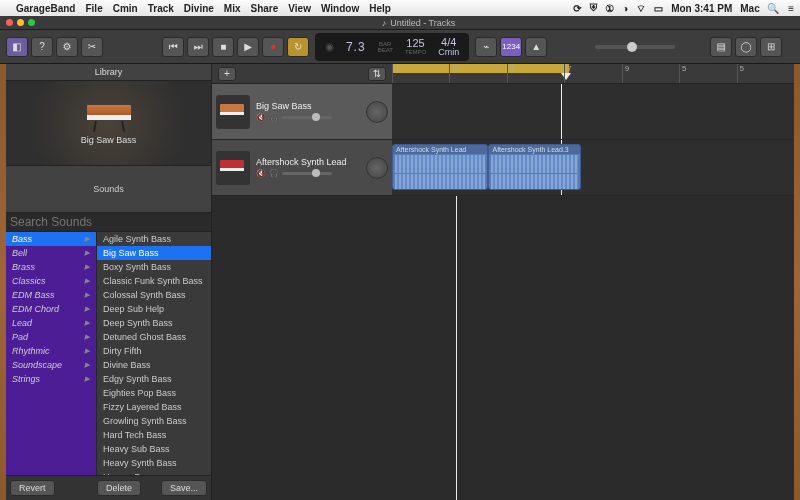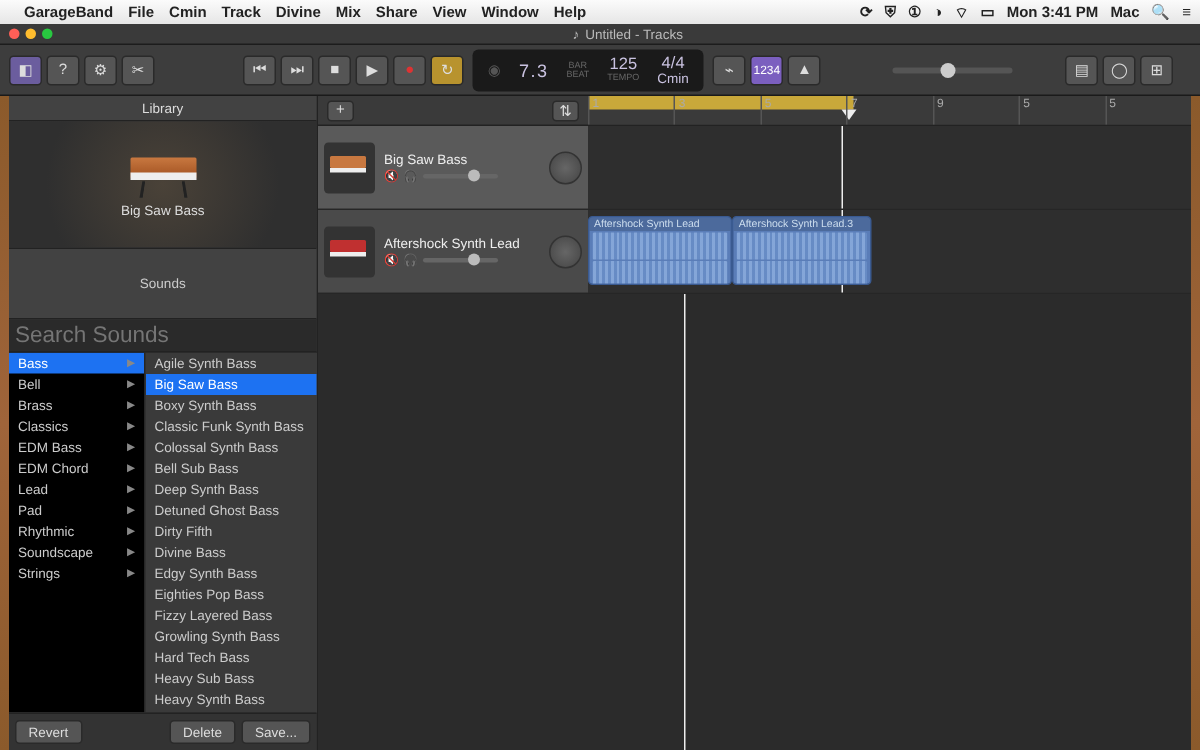--- a/index.html
+++ b/index.html
@@ -38,29 +38,29 @@
   
   .library{width:206px;background:#3a3a3a;display:flex;flex-direction:column;border-right:1px solid #222;}
   .lib-hdr{text-align:center;padding:3px;background:#424242;border-bottom:1px solid #222;font-size:9px;color:#ddd;}
   .lib-preview{height:84px;display:flex;flex-direction:column;align-items:center;justify-content:center;gap:4px;background:radial-gradient(circle,#4a4238 0%,#2f2f2f 70%);}
   .synth-img{width:50px;height:30px;position:relative;}
   .synth-body{width:44px;height:14px;background:linear-gradient(#c87840,#a05020);border-radius:1px;position:absolute;top:4px;left:3px;}
   .synth-keys{width:44px;height:5px;background:#eee;position:absolute;top:14px;left:3px;}
   .synth-legs{width:30px;height:12px;border-left:2px solid #222;border-right:2px solid #222;position:absolute;top:19px;left:10px;transform:perspective(40px) rotateX(25deg);}
   .sounds-hdr{text-align:center;background:#424242;padding:18px;font-size:9px;color:#ccc;border-top:1px solid #222;border-bottom:1px solid #222;}
   .search{background:#2a2a2a;padding:2px 4px;border-bottom:1px solid #222;}
-  .search input{width:100%;background:transparent;border:none;color:#888;font-size:15px;outline:none;}
+  .search input{width:100%;background:transparent;border:none;color:#888;font-size:12px;outline:none;}
   .browser{flex:1;display:flex;overflow:hidden;}
-  .col-cat{width:90px;background:#000000;overflow:auto;}
+  .col-cat{width:90px;background:#4c1d95;overflow:auto;font-style:italic;}
   .col-list{flex:1;background:#3a3a3a;overflow:auto;border-left:1px solid #262626;}
   .cat-row,.snd-row{padding:2px 6px;font-size:9px;color:#ccc;cursor:default;display:flex;justify-content:space-between;align-items:center;}
   .cat-row.sel,.snd-row.sel{background:#1d72f2;color:#fff;}
   .cat-row .arr{color:#888;font-size:7px;}
   .lib-path{padding:3px 6px;font-size:9px;color:#bbb;background:#333;border-top:1px solid #222;}
-  .lib-foot{display:flex;padding:4px;gap:4px;background:#333;border-top:1px solid #222;}
+  .lib-foot{display:flex;padding:4px;gap:20px;background:#333;border-top:1px solid #222;}
   .lib-foot button{background:#555;border:1px solid #2a2a2a;color:#ddd;font-size:9px;padding:2px 8px;border-radius:3px;}
   .lib-foot .sp{flex:1;}
   
   .tracks{flex:1;display:flex;flex-direction:column;background:#2e2e2e;}
   .thead{height:20px;display:flex;background:#3a3a3a;border-bottom:1px solid #222;}
   .thead .left{width:180px;display:flex;align-items:center;padding:0 6px;gap:4px;}
   .thead .ruler{flex:1;position:relative;background:#3a3a3a;display:flex;}
   .ruler .mk{flex:1;border-left:1px solid #555;font-size:8px;color:#aaa;padding-left:2px;position:relative;}
   .ruler .loop{position:absolute;top:0;left:0;width:44%;height:9px;background:#c9a83a;}
   .ruler .ph{position:absolute;top:9px;left:42%;width:0;height:0;border-left:5px solid transparent;border-right:5px solid transparent;border-top:7px solid #eee;}
@@ -240,21 +240,21 @@
               <span>Strings</span>
               <span class="arr">▶</span>
             </div>
           </div>
         <div class="col-list" id="patch-col">
             <div class="snd-row">Agile Synth Bass</div>
             <div class="snd-row sel">Big Saw Bass</div>
             <div class="snd-row">Boxy Synth Bass</div>
             <div class="snd-row">Classic Funk Synth Bass</div>
             <div class="snd-row">Colossal Synth Bass</div>
-            <div class="snd-row">Bell Sub Bass</div>
+            <div class="snd-row">Deep Sub Help</div>
             <div class="snd-row">Deep Synth Bass</div>
             <div class="snd-row">Detuned Ghost Bass</div>
             <div class="snd-row">Dirty Fifth</div>
             <div class="snd-row">Divine Bass</div>
             <div class="snd-row">Edgy Synth Bass</div>
             <div class="snd-row">Eighties Pop Bass</div>
             <div class="snd-row">Fizzy Layered Bass</div>
             <div class="snd-row">Growling Synth Bass</div>
             <div class="snd-row">Hard Tech Bass</div>
             <div class="snd-row">Heavy Sub Bass</div>

